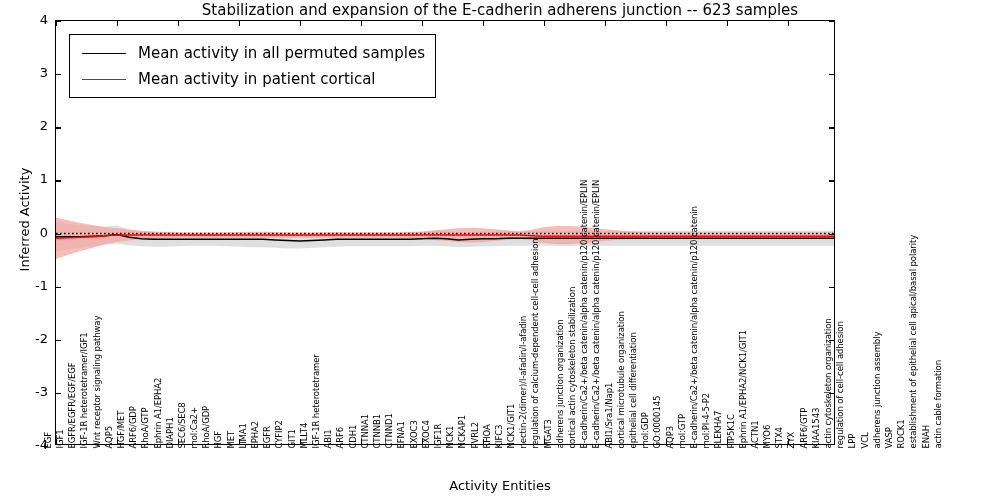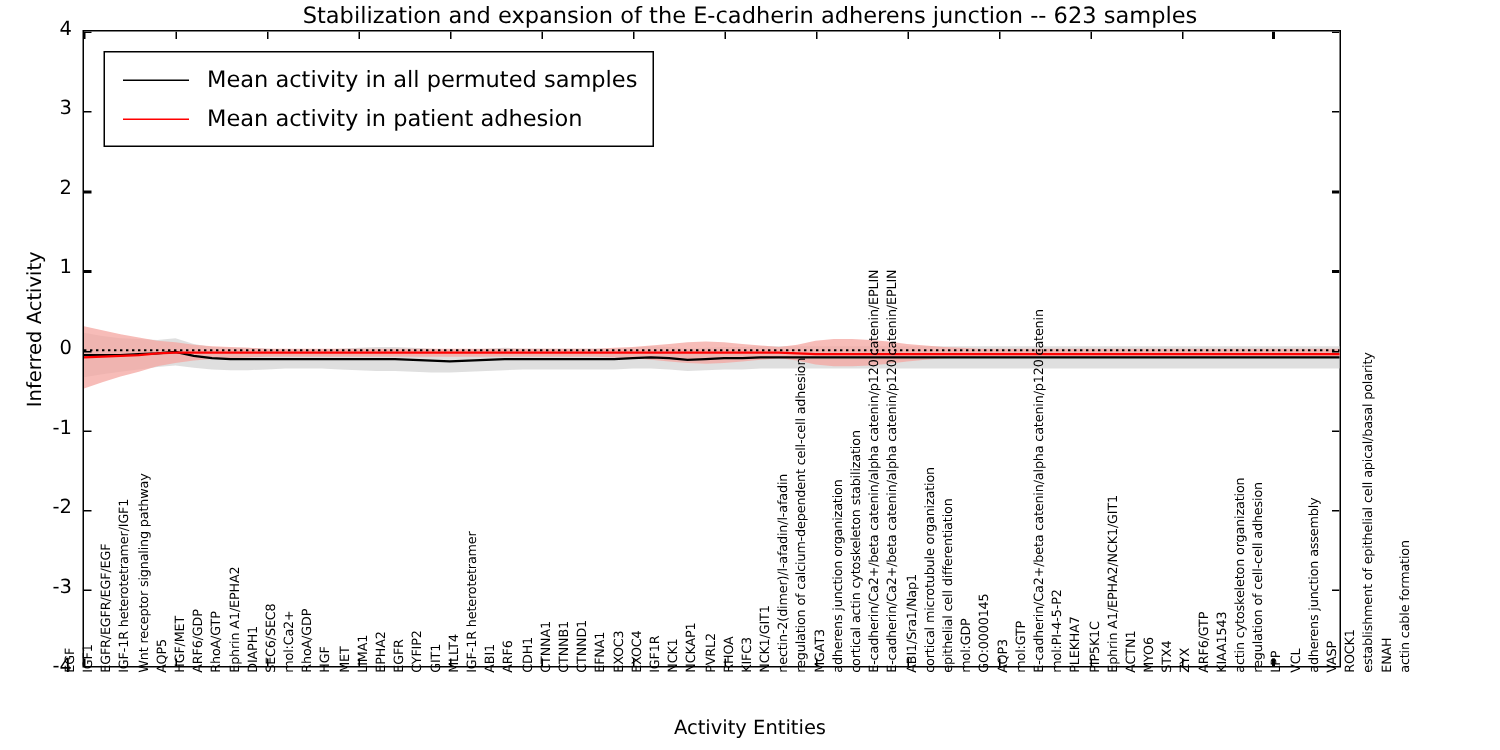--- a/index.html
+++ b/index.html
@@ -14,21 +14,21 @@
   
   .chart-title{
     position:absolute;left:0;top:1px;width:1000px;
     text-align:center;font-size:15px;line-height:18px;
     white-space:nowrap;
   }
 
   
   #plot-area{
     position:absolute;left:55px;top:20px;
-    width:839px;height:425px;
+    width:780px;height:425px;
     border:1.3px solid #000;
     box-sizing:border-box;
     background:#fff;
     overflow:hidden;
   }
 
   
   .ylabel{
     position:absolute;
     left:-196px;top:212px;
@@ -112,21 +112,21 @@
         <line x1="0" x2="890" y1="212.5" y2="212.5" stroke="#000000" stroke-width="1.4" stroke-dasharray="1.6,2.4"></line>
       </svg>
 
     <div class="legend">
       <div class="legend-row">
         <span class="legend-line"></span>
         <span class="legend-text">Mean activity in all permuted samples</span>
       </div>
       <div class="legend-row">
         <span class="legend-line red"></span>
-        <span class="legend-text">Mean activity in patient adhesion</span>
+        <span class="legend-text">Mean activity in patient cortical</span>
       </div>
     </div>
   <div class="ytickmark" style="top: 0px;"></div>
       <div class="ytickmark r" style="top: 0px;"></div>
       <div class="ytickmark" style="top: 53.125px;"></div>
       <div class="ytickmark r" style="top: 53.125px;"></div>
       <div class="ytickmark" style="top: 106.25px;"></div>
       <div class="ytickmark r" style="top: 106.25px;"></div>
       <div class="ytickmark" style="top: 159.375px;"></div>
       <div class="ytickmark r" style="top: 159.375px;"></div>

